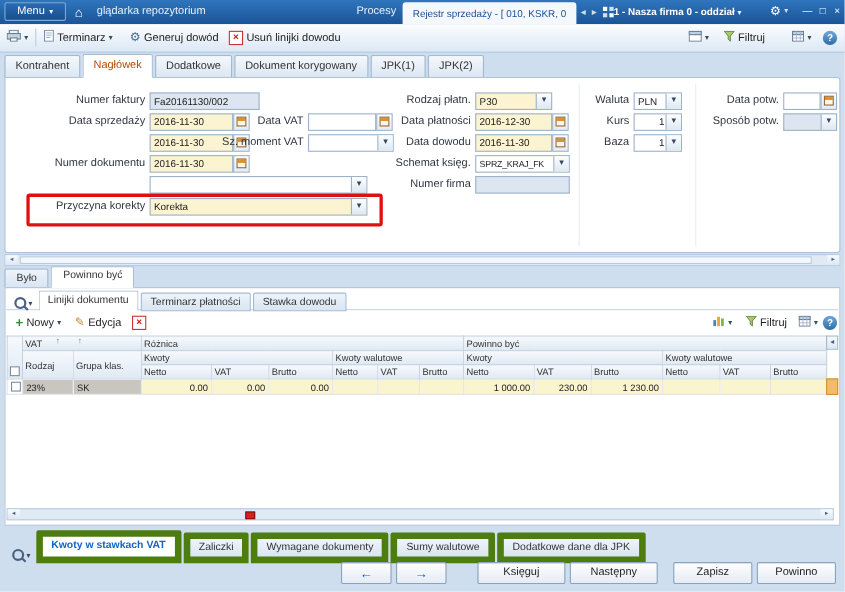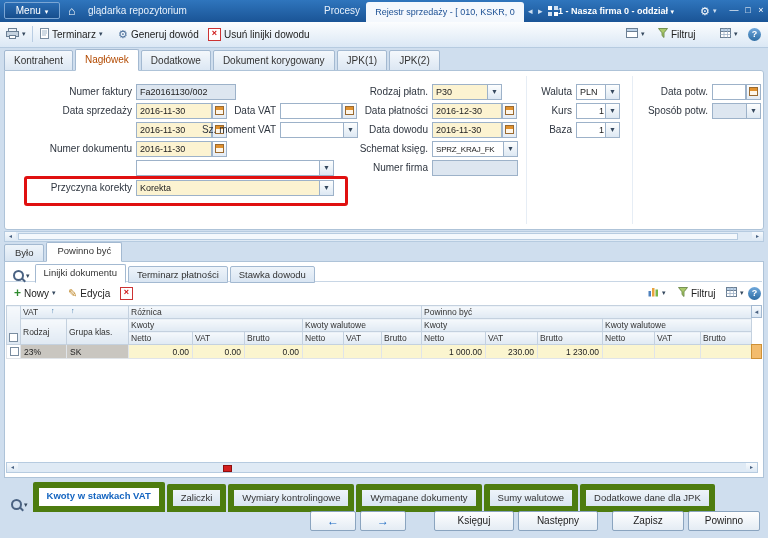--- a/index.html
+++ b/index.html
@@ -458,21 +458,20 @@
     <span class="sarrow" style="right:0">▸</span>
   </div>
 
   <div class="btabs">
     <div class="magwrap">
       <span class="mag"></span>
       <span class="car2">▾</span>
     </div>
     <div class="btab active">Kwoty w stawkach VAT</div>
     <div class="btab">Zaliczki</div>
-    <div class="btab">Wymiary kontrolingowe</div>
     <div class="btab">Wymagane dokumenty</div>
     <div class="btab">Sumy walutowe</div>
     <div class="btab">Dodatkowe dane dla JPK</div>
   </div>
 
   <div class="btn arrow" style="left:310px;width:46px"><span>←</span></div>
   <div class="btn arrow" style="left:360px;width:46px"><span>→</span></div>
   <div class="btn" style="left:434px;width:80px">Księguj</div>
   <div class="btn" style="left:518px;width:80px">Następny</div>
   <div class="btn" style="left:612px;width:72px">Zapisz</div>

